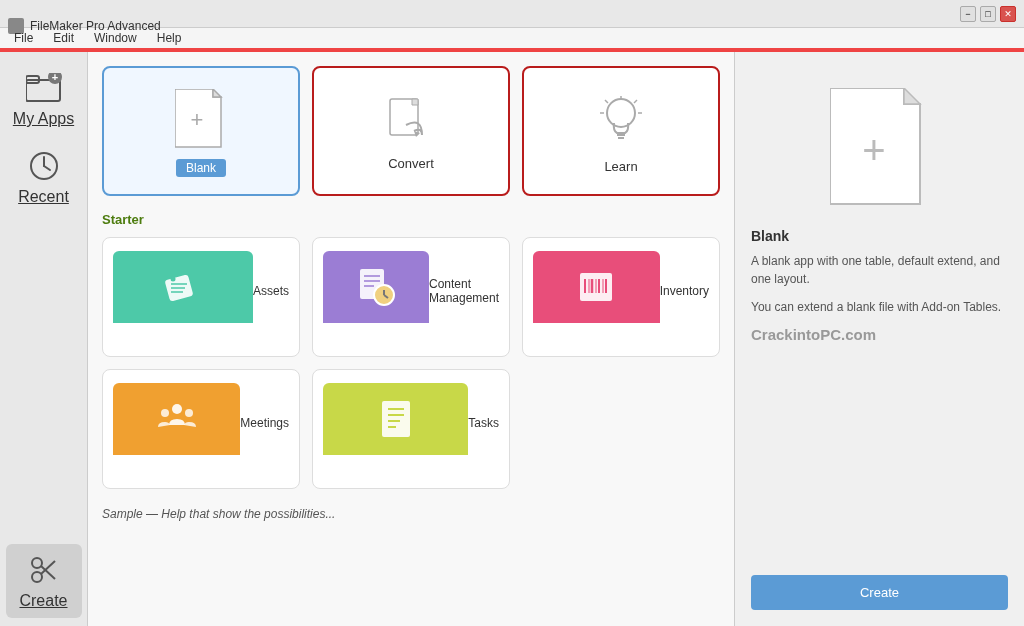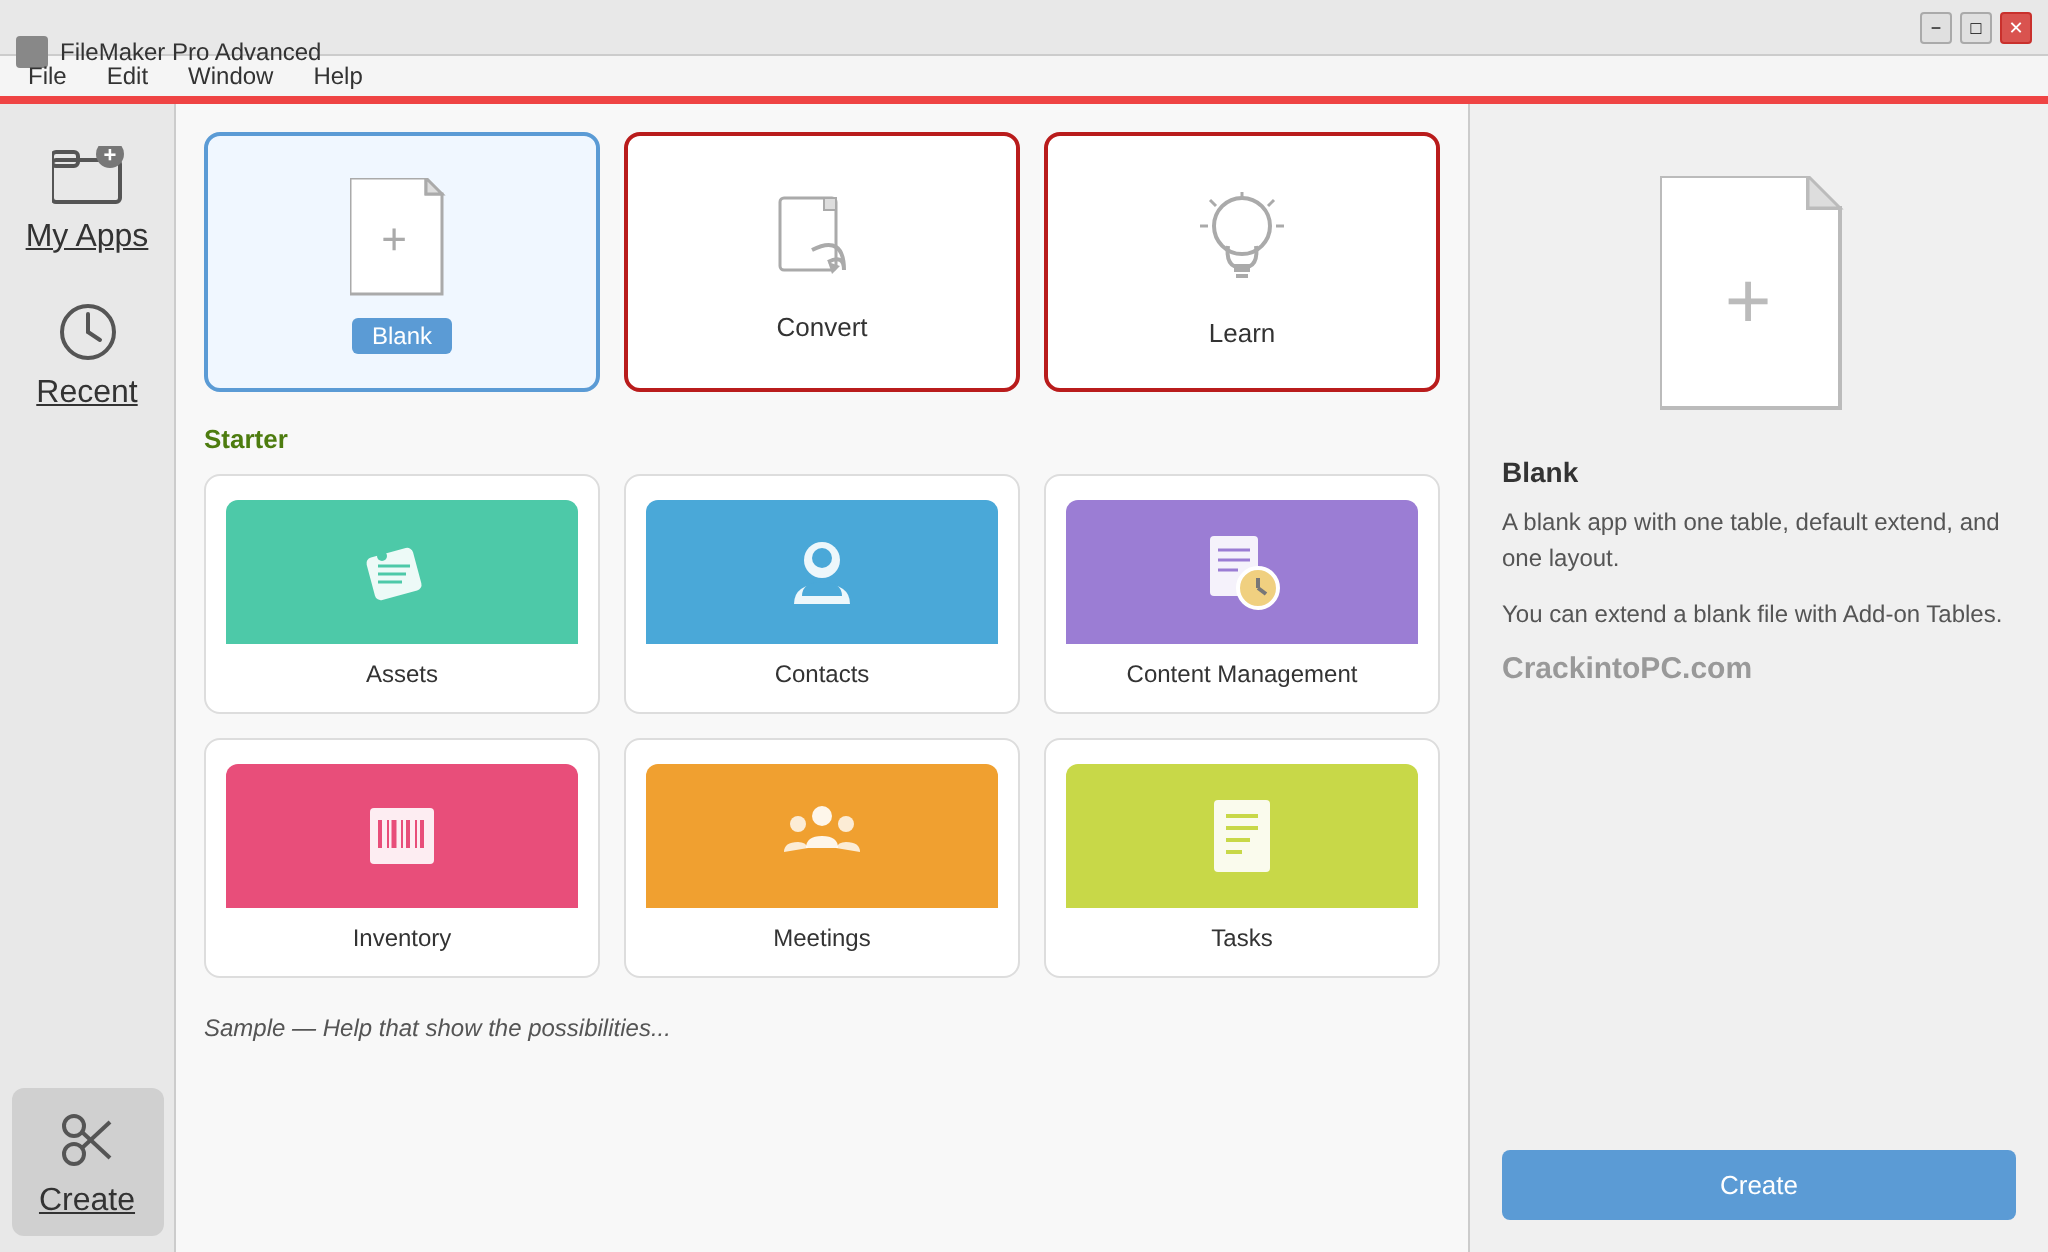--- a/index.html
+++ b/index.html
@@ -130,21 +130,21 @@
       grid-template-columns: repeat(3, 1fr);
       gap: 12px;
       margin-bottom: 12px;
     }
 
     .starter-card {
       background: white;
       border: 1px solid #ddd;
       border-radius: 8px;
       display: flex;
-      flex-direction: column;
+      flex-direction: row;
       align-items: center;
       justify-content: flex-end;
       padding: 0 10px 12px;
       cursor: pointer;
       min-height: 120px;
       overflow: hidden;
       gap: 0;
     }
 
     .starter-icon-area {
@@ -359,31 +359,20 @@
               <rect x="8" y="14" width="24" height="22" rx="3" fill="white" opacity="0.9" transform="rotate(-15, 20, 25)"></rect>
               <circle cx="14" cy="16" r="2.5" fill="#4dc9a8"></circle>
               <line x1="12" y1="21" x2="28" y2="21" stroke="#4dc9a8" stroke-width="1.5"></line>
               <line x1="12" y1="25" x2="26" y2="25" stroke="#4dc9a8" stroke-width="1.5"></line>
               <line x1="12" y1="29" x2="24" y2="29" stroke="#4dc9a8" stroke-width="1.5"></line>
             </svg>
           </div>
           <span class="starter-label">Assets</span>
         </div>
 
-        <div class="starter-card">
-          <div class="starter-icon-area" style="background:#4aa8d8;">
-            <svg width="48" height="48" viewBox="0 0 48 48">
-              <circle cx="24" cy="18" r="9" fill="white" opacity="0.9"></circle>
-              <path d="M10 40 Q10 30 24 30 Q38 30 38 40" fill="white" opacity="0.9"></path>
-              <circle cx="24" cy="17" r="5" fill="#4aa8d8"></circle>
-              <path d="M14 36 Q14 29 24 29 Q34 29 34 36" fill="#4aa8d8"></path>
-            </svg>
-          </div>
-          <span class="starter-label">Contacts</span>
-        </div>
 
         <div class="starter-card">
           <div class="starter-icon-area" style="background:#9b7dd4;">
             <svg width="48" height="48" viewBox="0 0 48 48">
               <rect x="8" y="6" width="24" height="30" rx="2" fill="white" opacity="0.9"></rect>
               <line x1="12" y1="13" x2="28" y2="13" stroke="#9b7dd4" stroke-width="1.5"></line>
               <line x1="12" y1="18" x2="28" y2="18" stroke="#9b7dd4" stroke-width="1.5"></line>
               <line x1="12" y1="23" x2="22" y2="23" stroke="#9b7dd4" stroke-width="1.5"></line>
               <circle cx="32" cy="32" r="10" fill="#f0d080" stroke="white" stroke-width="2"></circle>
               <line x1="32" y1="27" x2="32" y2="32" stroke="#777" stroke-width="2"></line>

